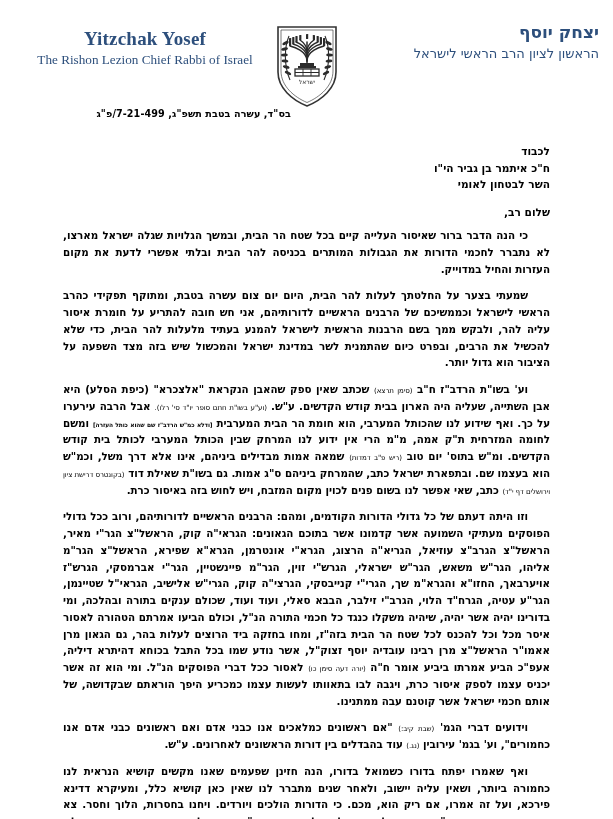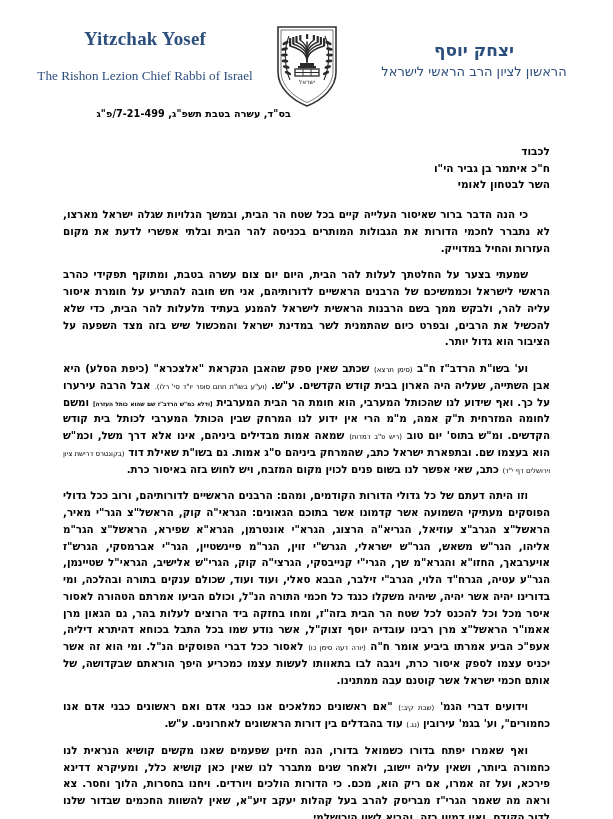--- a/index.html
+++ b/index.html
@@ -39,28 +39,27 @@
   }
   .lh-en-name {
     font-size: 19px;
     font-weight: bold;
     letter-spacing: 0.2px;
     line-height: 1.15;
   }
   .lh-en-title {
     font-size: 13.2px;
     line-height: 1.35;
-    margin-top: 17px;
+    margin-top: 1px;
   }
   .lh-he {
     position: absolute;
     right: 14px;
-    top: 40px;
+    top: 22px;
     width: 250px;
-    text-align: center;
     direction: rtl;
     color: #2d4f7c;
     font-family: "DejaVu Sans", "Liberation Sans", sans-serif;
   }
   .lh-he-name {
     font-size: 17px;
     font-weight: bold;
     line-height: 1.2;
   }
   .lh-he-title {
@@ -212,20 +211,21 @@
   <div class="dateline">בס"ד, עשרה בטבת תשפ"ג, 7-21-499/פ"ג</div>
 
   <div class="body">
 
     <div class="addressee">
       <div>לכבוד</div>
       <div>ח"כ איתמר בן גביר הי"ו</div>
       <div>השר לבטחון לאומי</div>
     </div>
 
+    <div class="greeting">שלום רב,</div>
 
     <p class="para">כי הנה הדבר ברור שאיסור העלייה קיים בכל שטח הר הבית, ובמשך הגלויות שגלה ישראל מארצו, לא נתברר לחכמי הדורות את הגבולות המותרים בכניסה להר הבית ובלתי אפשרי לדעת את מקום העזרות והחיל במדוייק.</p>
 
     <p class="para">שמעתי בצער על החלטתך לעלות להר הבית, היום יום צום עשרה בטבת, ומתוקף תפקידי כהרב הראשי לישראל וכממשיכם של הרבנים הראשיים לדורותיהם, אני חש חובה להתריע על חומרת איסור עליה להר, ולבקש ממך בשם הרבנות הראשית לישראל להמנע בעתיד מלעלות להר הבית, כדי שלא להכשיל את הרבים, ובפרט כיום שהתמנית לשר במדינת ישראל והמכשול שיש בזה מצד השפעה על הציבור הוא גדול יותר.</p>
 
     <p class="para"><span>וע' בשו"ת הרדב"ז ח"ב </span><span class="small">(סימן תרצא)</span><span> שכתב שאין ספק שהאבן הנקראת "אלצכרא" (כיפת הסלע) היא אבן השתייה, שעליה היה הארון בבית קודש הקדשים. ע"ש. </span><span class="small">(וע"ע בשו"ת חתם סופר יו"ד סי' רלו).</span><span> אבל הרבה עירערו על כך. ואף שידוע לנו שהכותל המערבי, הוא חומת הר הבית המערבית </span><span class="tiny">[ודלא כמ"ש הרדב"ז שם שהוא כותל העזרה]</span><span> ומשם לחומה המזרחית ת"ק אמה, מ"מ הרי אין ידוע לנו המרחק שבין הכותל המערבי לכותל בית קודש הקדשים. ומ"ש בתוס' יום טוב </span><span class="small">(ריש פ"ב דמדות)</span><span> שמאה אמות מבדילים ביניהם, אינו אלא דרך משל, וכמ"ש הוא בעצמו שם. ובתפארת ישראל כתב, שהמרחק ביניהם ס"ג אמות. גם בשו"ת שאילת דוד </span><span class="small">(בקונטרס דרישת ציון וירושלים דף י"ד)</span><span> כתב, שאי אפשר לנו בשום פנים לכוין מקום המזבח, ויש לחוש בזה באיסור כרת.</span></p>
 
     <p class="para"><span>וזו היתה דעתם של כל גדולי הדורות הקודמים, ומהם: הרבנים הראשיים לדורותיהם, ורוב ככל גדולי הפוסקים מעתיקי השמועה אשר קדמונו אשר בתוכם הגאונים: הגראי"ה קוק, הראשל"צ הגר"י מאיר, הראשל"צ הגרב"צ עוזיאל, הגריא"ה הרצוג, הגרא"י אונטרמן, הגרא"א שפירא, הראשל"צ הגר"מ אליהו, הגר"ש משאש, הגר"ש ישראלי, הגרש"י זוין, הגר"מ פיינשטיין, הגר"י אברמסקי, הגרש"ז אויערבאך, החזו"א והגרא"מ שך, הגרי"י קנייבסקי, הגרצי"ה קוק, הגרי"ש אלישיב, הגראי"ל שטיינמן, הגר"ע עטיה, הגרח"ד הלוי, הגרב"י זילבר, הבבא סאלי, ועוד ועוד, שכולם ענקים בתורה ובהלכה, ומי בדורינו יהיה אשר יהיה, שיהיה משקלו כנגד כל חכמי התורה הנ"ל, וכולם הביעו אמרתם הטהורה לאסור איסר מכל וכל להכנס לכל שטח הר הבית בזה"ז, ומחו בחזקה ביד הרוצים לעלות בהר, גם הגאון מרן אאמו"ר הראשל"צ מרן רבינו עובדיה יוסף זצוק"ל, אשר נודע שמו בכל התבל בכוחא דהיתרא דיליה, אעפ"כ הביע אמרתו ביביע אומר ח"ה </span><span class="small">(יורה דעה סימן כו)</span><span> לאסור ככל דברי הפוסקים הנ"ל. ומי הוא זה אשר יכניס עצמו לספק איסור כרת, ויגבה לבו בתאוותו לעשות עצמו כמכריע היפך הוראתם שבקדושה, של אותם חכמי ישראל אשר קוטנם עבה ממתנינו.</span></p>
 
     <p class="para"><span>וידועים דברי הגמ' </span><span class="small">(שבת קיב:)</span><span> "אם ראשונים כמלאכים אנו כבני אדם ואם ראשונים כבני אדם אנו כחמורים", וע' בגמ' עירובין </span><span class="small">(נג.)</span><span> עוד בהבדלים בין דורות הראשונים לאחרונים. ע"ש.</span></p>

